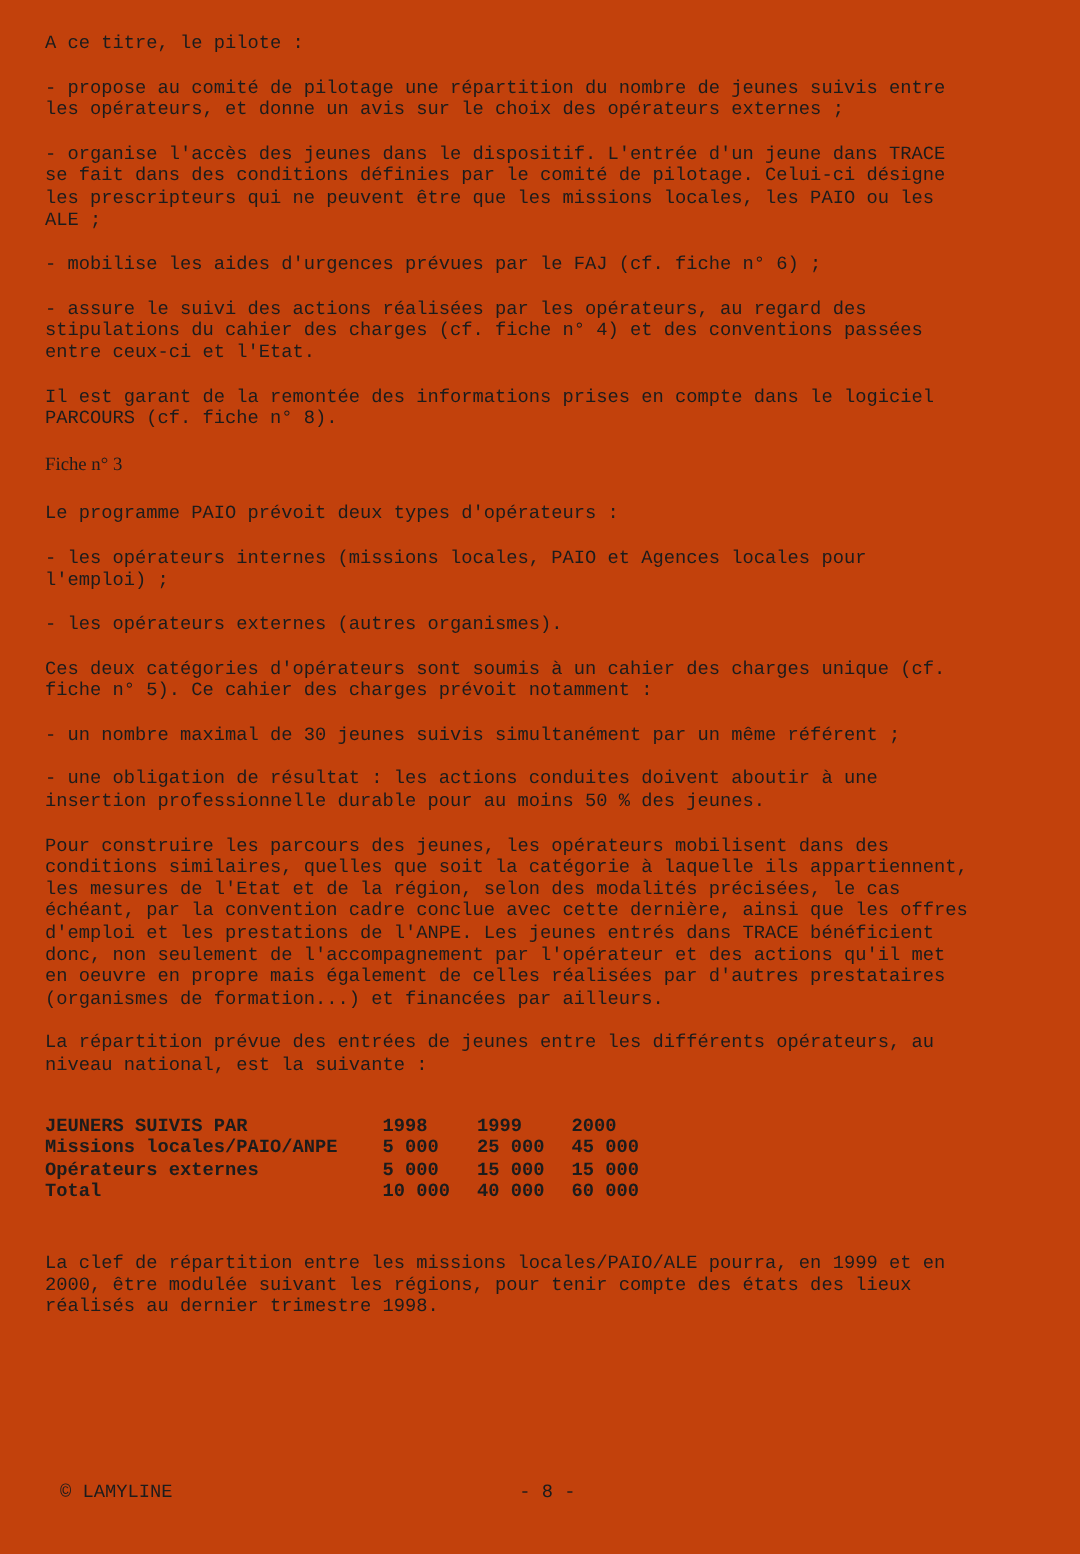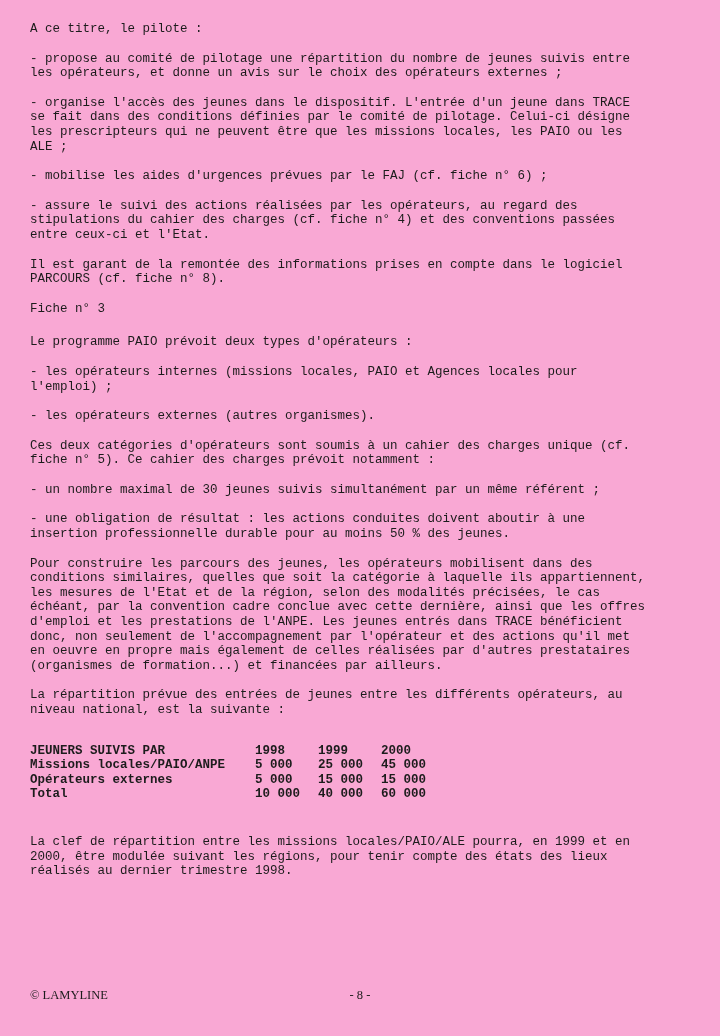--- a/index.html
+++ b/index.html
@@ -5,60 +5,60 @@
   html, body {
     margin: 0;
     padding: 0;
     background: #d9d9d9;
   }
   .page {
     position: relative;
     width: 720px;
     height: 1036px;
     margin: 0 auto;
-    background: #f9a8d4;
+    background: #c2410c;
     box-sizing: border-box;
     padding: 22px 16px 0 30px;
     font-family: "Liberation Mono", "DejaVu Sans Mono", monospace;
     font-size: 12.5px;
     line-height: 14.6px;
     color: #1c1c1c;
     overflow: hidden;
   }
   .para {
     margin: 0 0 15px 0;
     white-space: pre-wrap;
     max-width: 662px;
   }
   .heading {
     margin: 4px 0 19px 0;
+    font-family: Liberation Serif, serif;
   }
   .doc-table {
     border-collapse: collapse;
     table-layout: fixed;
     margin: 26px 0 0 0;
   }
   .doc-table th, .doc-table td {
     font: inherit;
     font-weight: bold;
     text-align: left;
     padding: 0;
     vertical-align: top;
     white-space: nowrap;
   }
   .col-label { width: 225px; }
   .col-year  { width: 63px;  }
   .after-table { margin-top: 33px; }
   .footer {
     position: absolute;
-    left: 30px;
+    left: 40px;
     right: 30px;
     bottom: 32px;
     height: 16px;
-    font-family: Liberation Serif, serif;
   }
   .footer .copyright {
     position: absolute;
     left: 0;
     top: 0;
   }
   .footer .pagenum {
     position: absolute;
     left: 0;
     right: 0;

